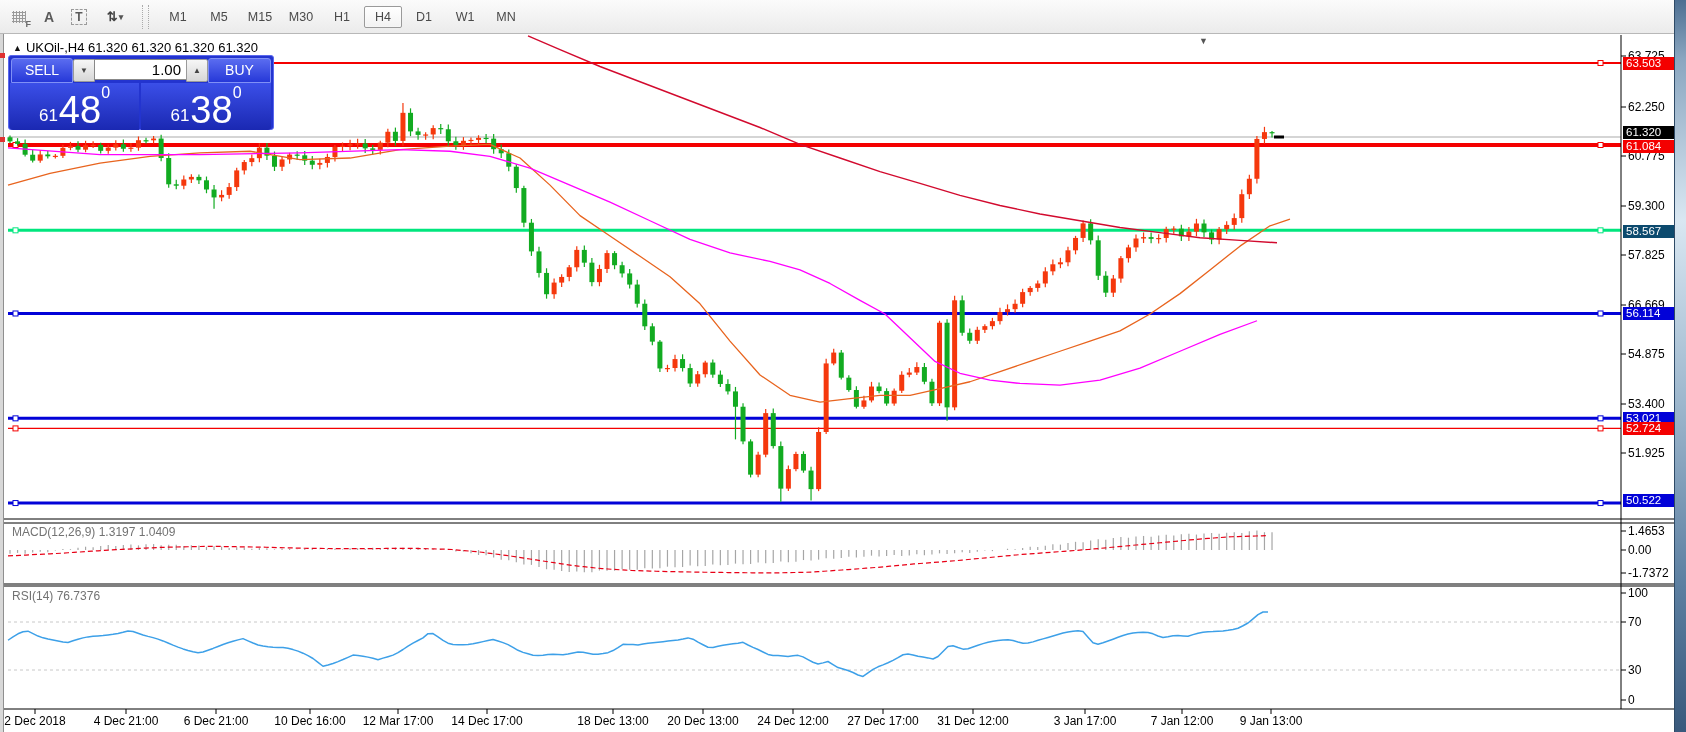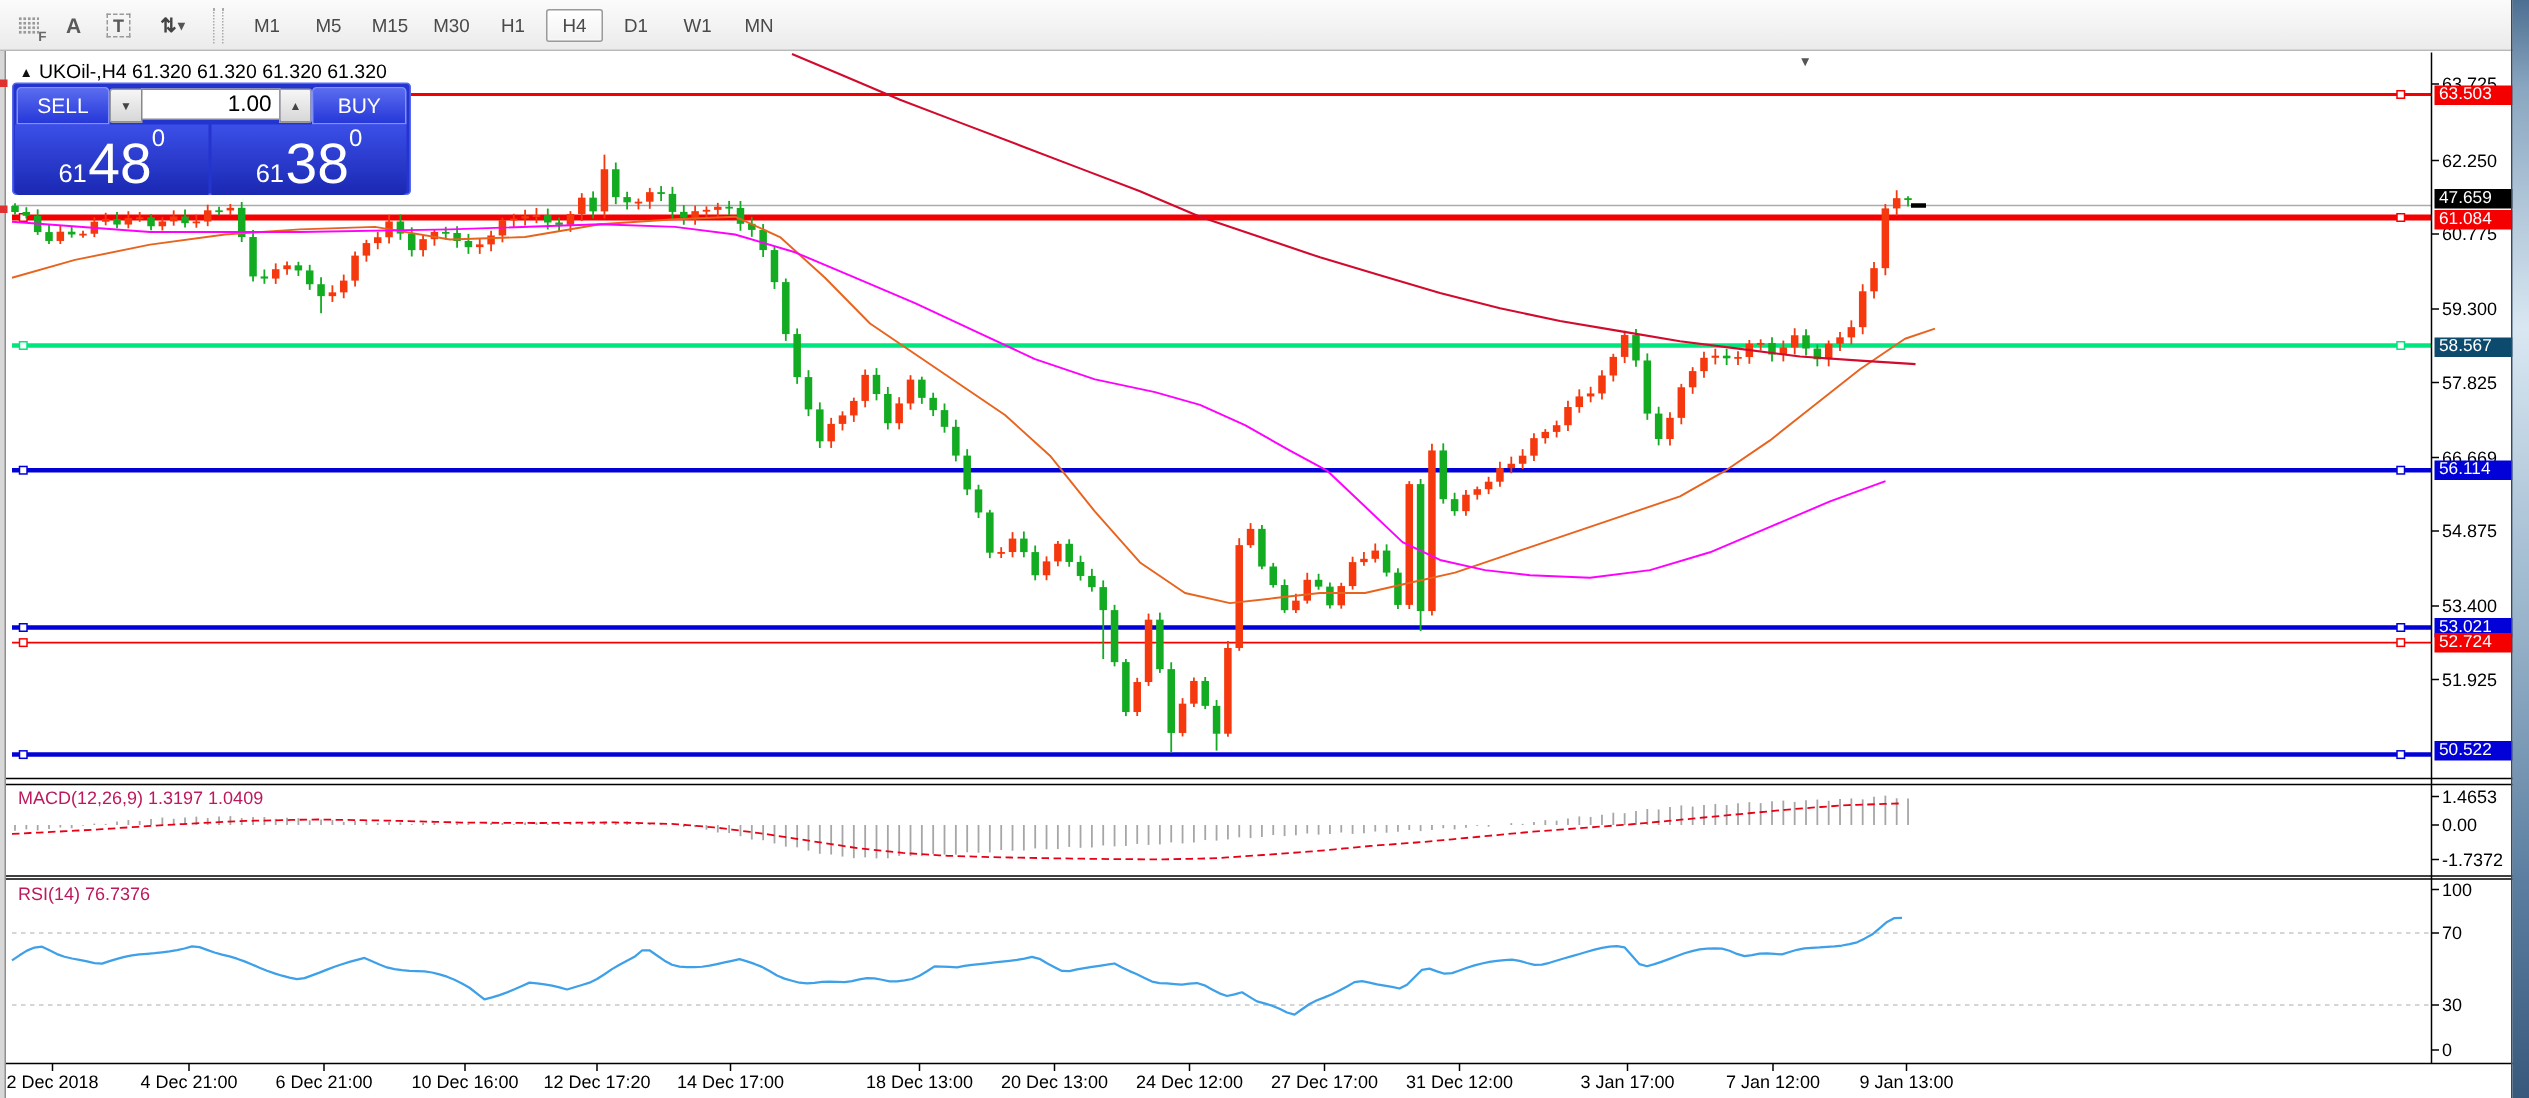--- a/index.html
+++ b/index.html
@@ -33,21 +33,21 @@
   #chart-title{position:absolute;left:13px;top:40px;font-size:13px;color:#000;}
   #chart-title .tri{font-size:9px;position:relative;top:-1px;margin-right:4px;color:#111;}
   #shift-marker{position:absolute;left:1199px;top:36px;font-size:9px;color:#555;}
   #annotation{position:absolute;left:1128px;top:329px;font-size:27px;font-weight:bold;color:#fb1410;
     font-family:"Liberation Sans",sans-serif;white-space:nowrap;}
   
   .axlabel{position:absolute;font-size:12px;color:#000;white-space:nowrap;}
   .badge{position:absolute;left:1623px;width:49px;height:13px;color:#fff;font-size:11.5px;
     line-height:13px;padding-left:3px;white-space:nowrap;}
   .timelabel{position:absolute;top:714px;font-size:12px;color:#000;transform:translateX(-50%);white-space:nowrap;}
-  .paneltag{position:absolute;font-size:12px;color:#be185d;text-align:center;}
+  .paneltag{position:absolute;font-size:12px;color:#737373;text-align:center;}
   
   #trade-panel{position:absolute;left:8px;top:55px;width:264px;height:73px;background:#2334cf;
     border:1px solid #5a68ee;border-radius:3px;}
   .tp-tab{position:absolute;top:2px;height:23px;line-height:23px;text-align:center;color:#fff;
     font-size:14px;background:linear-gradient(#5a6cf0,#2638d8);border:1px solid #8090f6;border-radius:3px 3px 0 0;}
   #sell-tab{left:2px;width:60px;}
   #buy-tab{left:199px;width:61px;}
   .spinbtn{position:absolute;top:3px;width:20px;height:21px;background:linear-gradient(#f6f6f6,#d7d7d7);
     border:1px solid #9a9a9a;font-size:8px;color:#444;text-align:center;line-height:21px;}
   #spin-down{left:64px;border-radius:2px 0 0 2px;}
@@ -704,39 +704,39 @@
       <div class="axlabel" style="left: 1628px; top: 49px;">63.725</div>
       <div class="axlabel" style="left: 1628px; top: 100px;">62.250</div>
       <div class="axlabel" style="left: 1628px; top: 149px;">60.775</div>
       <div class="axlabel" style="left: 1628px; top: 199px;">59.300</div>
       <div class="axlabel" style="left: 1628px; top: 248px;">57.825</div>
       <div class="axlabel" style="left: 1628px; top: 298px;">66.669</div>
       <div class="axlabel" style="left: 1628px; top: 347px;">54.875</div>
       <div class="axlabel" style="left: 1628px; top: 397px;">53.400</div>
       <div class="axlabel" style="left: 1628px; top: 446px;">51.925</div>
       <div class="badge" style="top: 56.5px; background: rgb(244, 0, 0);">63.503</div>
-      <div class="badge" style="top: 125.5px; background: rgb(0, 0, 0);">47.659</div>
+      <div class="badge" style="top: 125.5px; background: rgb(0, 0, 0);">61.320</div>
       <div class="badge" style="top: 139.5px; background: rgb(244, 0, 0);">61.084</div>
       <div class="badge" style="top: 224.5px; background: #0c4a6e;">58.567</div>
       <div class="badge" style="top: 306.5px; background: rgb(2, 2, 216);">56.114</div>
       <div class="badge" style="top: 411.5px; background: rgb(2, 2, 216);">53.021</div>
       <div class="badge" style="top: 421.5px; background: rgb(244, 0, 0);">52.724</div>
       <div class="badge" style="top: 493.5px; background: rgb(2, 2, 216);">50.522</div>
       <div class="axlabel" style="left: 1628px; top: 524px;">1.4653</div>
       <div class="axlabel" style="left: 1628px; top: 543px;">0.00</div>
       <div class="axlabel" style="left: 1628px; top: 566px;">-1.7372</div>
       <div class="axlabel" style="left: 1628px; top: 586px;">100</div>
       <div class="axlabel" style="left: 1628px; top: 615px;">70</div>
       <div class="axlabel" style="left: 1628px; top: 663px;">30</div>
       <div class="axlabel" style="left: 1628px; top: 693px;">0</div>
       <div class="timelabel" style="left: 35px;">2 Dec 2018</div>
       <div class="timelabel" style="left: 126px;">4 Dec 21:00</div>
       <div class="timelabel" style="left: 216px;">6 Dec 21:00</div>
       <div class="timelabel" style="left: 310px;">10 Dec 16:00</div>
-      <div class="timelabel" style="left: 398px;">12 Dec 17:20</div>
+      <div class="timelabel" style="left: 398px;">12 Mar 17:00</div>
       <div class="timelabel" style="left: 487px;">14 Dec 17:00</div>
       <div class="timelabel" style="left: 613px;">18 Dec 13:00</div>
       <div class="timelabel" style="left: 703px;">20 Dec 13:00</div>
       <div class="timelabel" style="left: 793px;">24 Dec 12:00</div>
       <div class="timelabel" style="left: 883px;">27 Dec 17:00</div>
       <div class="timelabel" style="left: 973px;">31 Dec 12:00</div>
       <div class="timelabel" style="left: 1085px;">3 Jan 17:00</div>
       <div class="timelabel" style="left: 1182px;">7 Jan 12:00</div>
       <div class="timelabel" style="left: 1271px;">9 Jan 13:00</div>
       <div class="paneltag" style="left: 12px; top: 525px;">MACD(12,26,9) 1.3197 1.0409</div>

